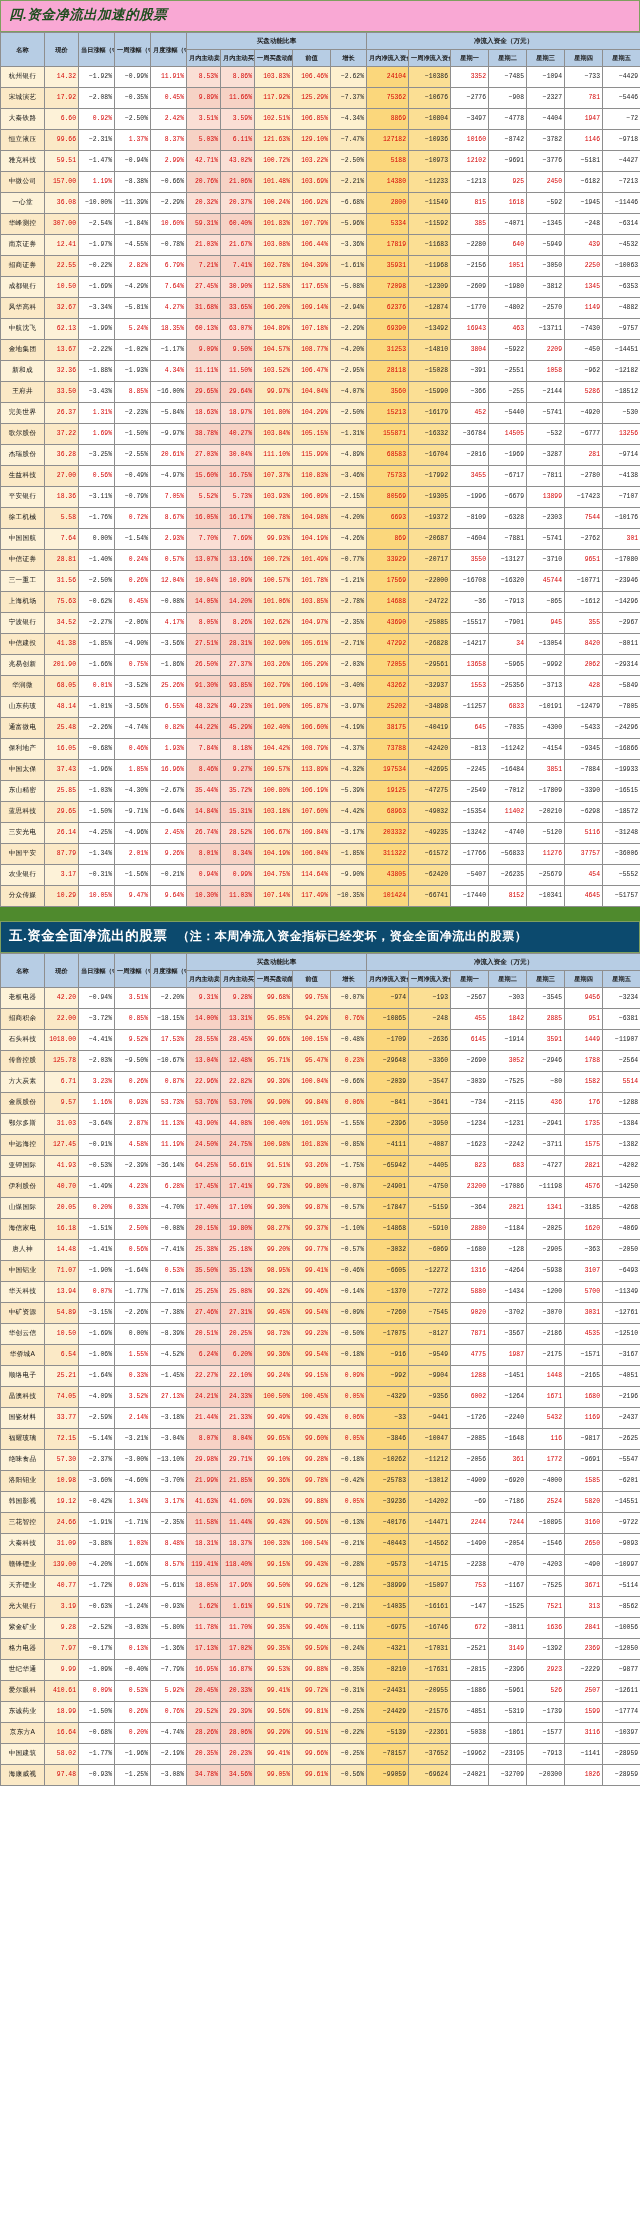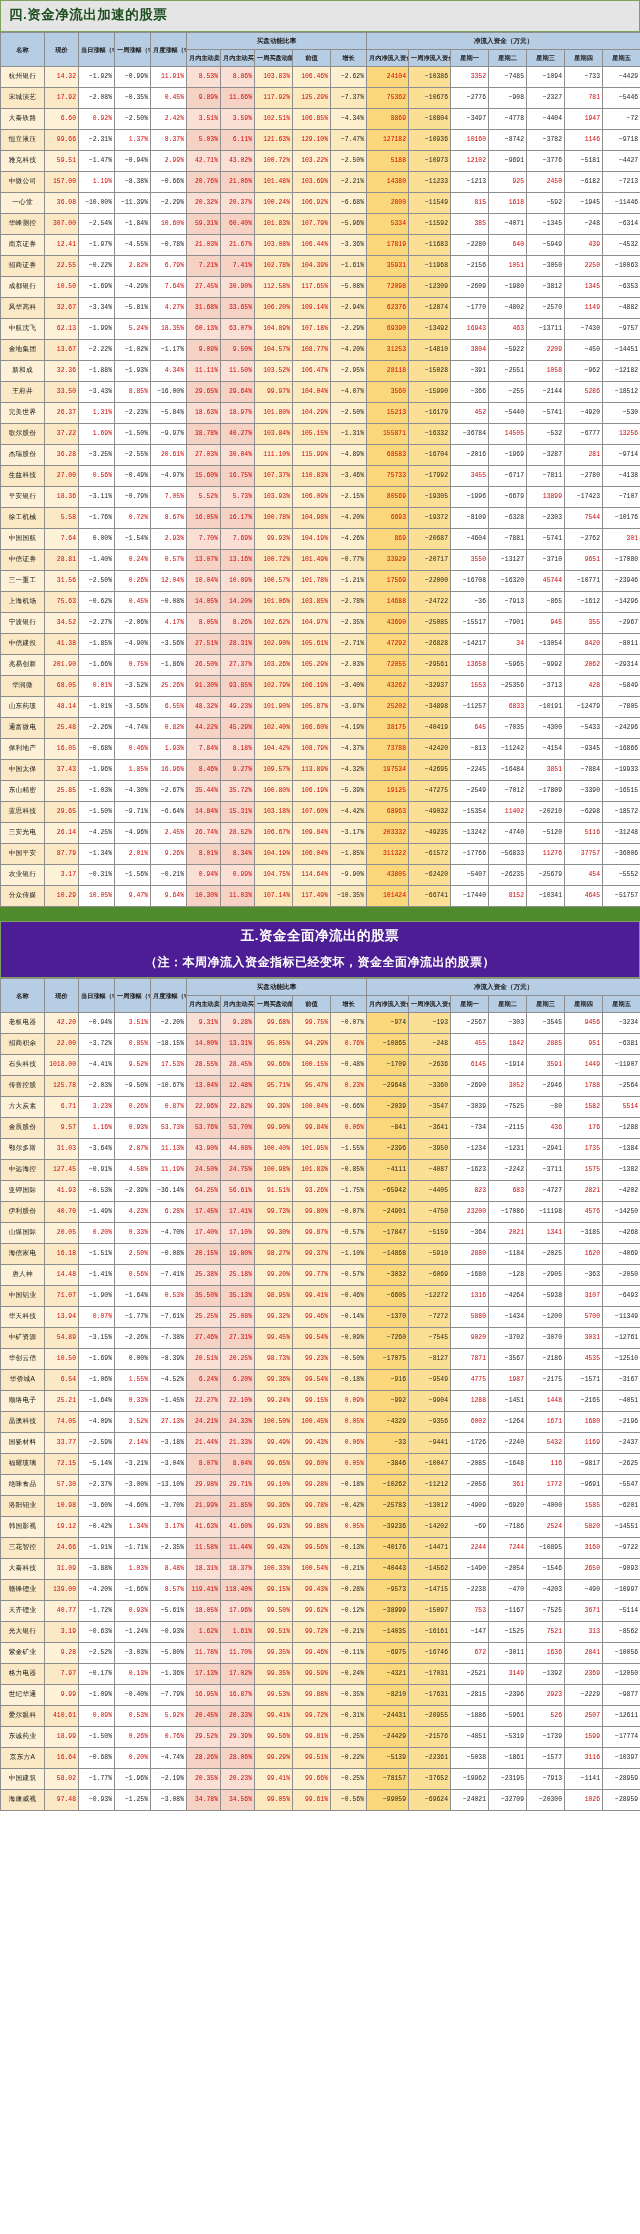--- a/index.html
+++ b/index.html
@@ -19,22 +19,22 @@
     border: 1px solid #7f9f5f;
     padding: 6px 8px 7px 8px;
     font-size: 13.5px;
     font-weight: bold;
     letter-spacing: .5px;
     line-height: 1.25;
     display: flex;
     align-items: center;
     gap: 10px;
   }
-  .banner-a { background: #e5e5e5; color: #1f4e1f; }
-  .banner-b { background: #4c1d95; color: #ffffff; flex-direction: column; }
+  .banner-a { background: #f9a8d4; color: #1f4e1f; font-style: italic; }
+  .banner-b { background: #0c4a6e; color: #ffffff; }
   .banner-note { font-size: 12px; font-weight: bold; }
   .banner-b .banner-note { color: #ffffff; }
 
   
   table.grid {
     border-collapse: collapse;
     width: 640px;
     table-layout: fixed;
     font-size: 5.6px;
     font-family: "Liberation Sans", "DejaVu Sans", sans-serif;

